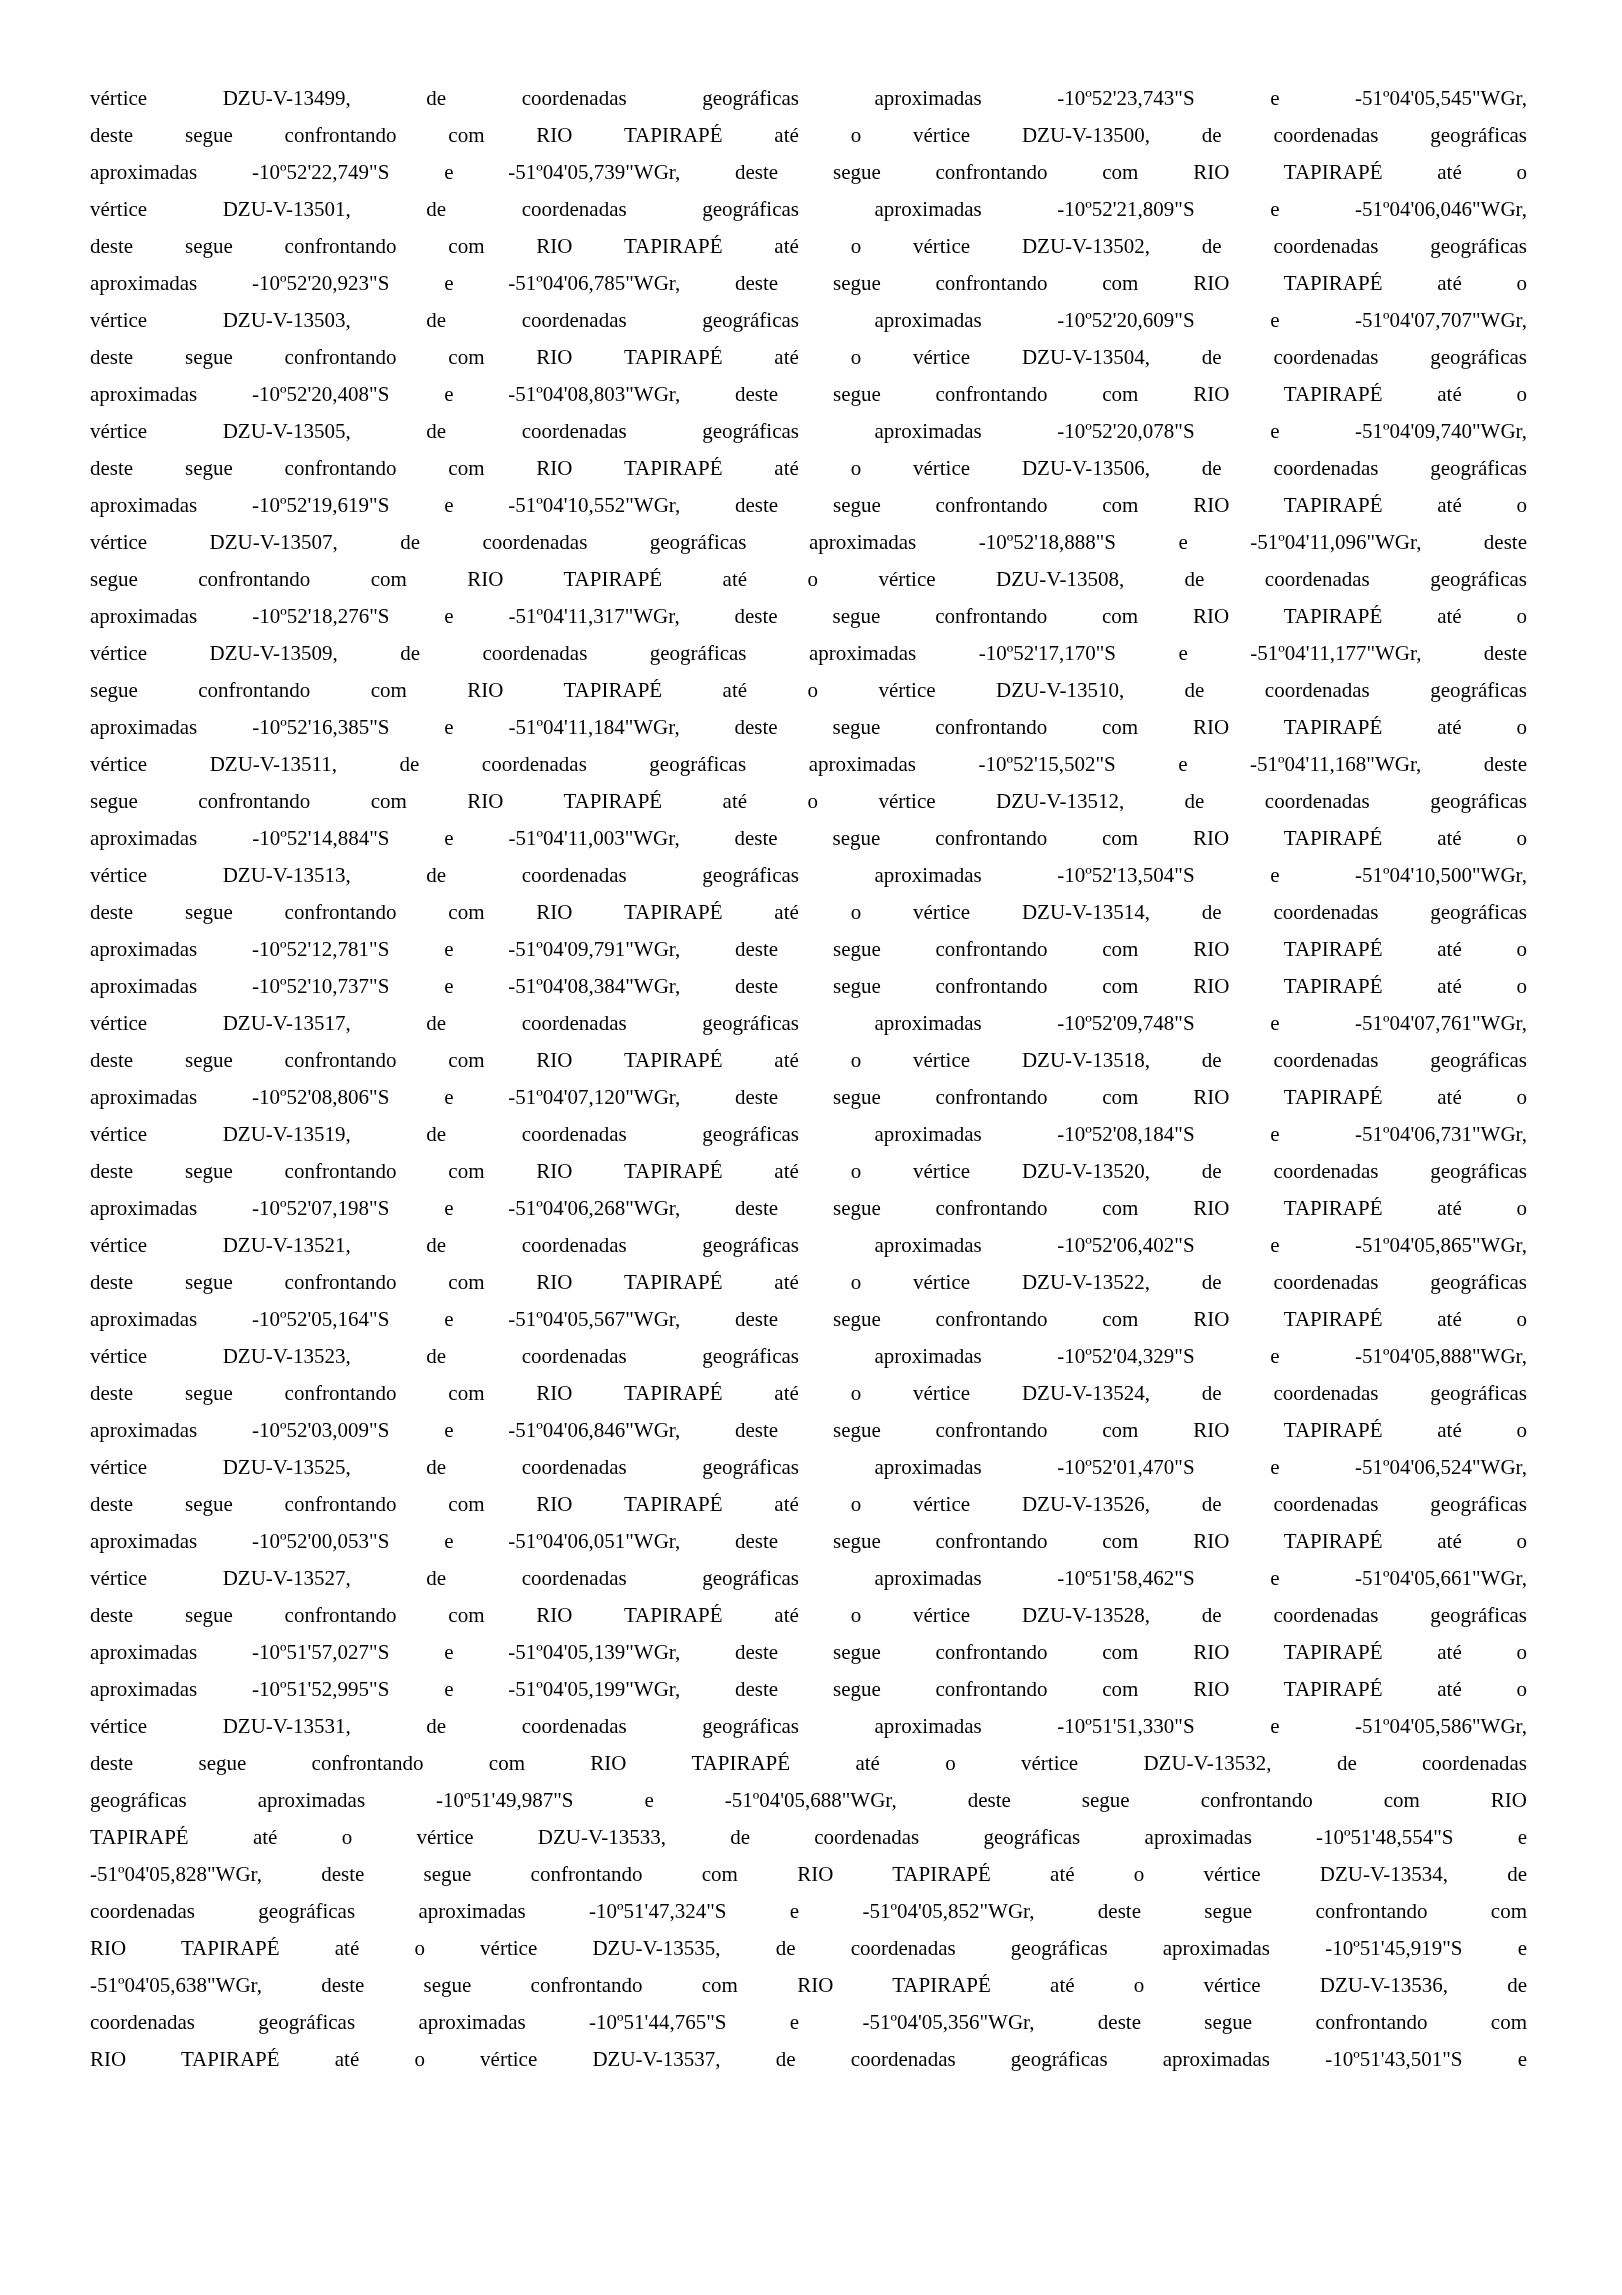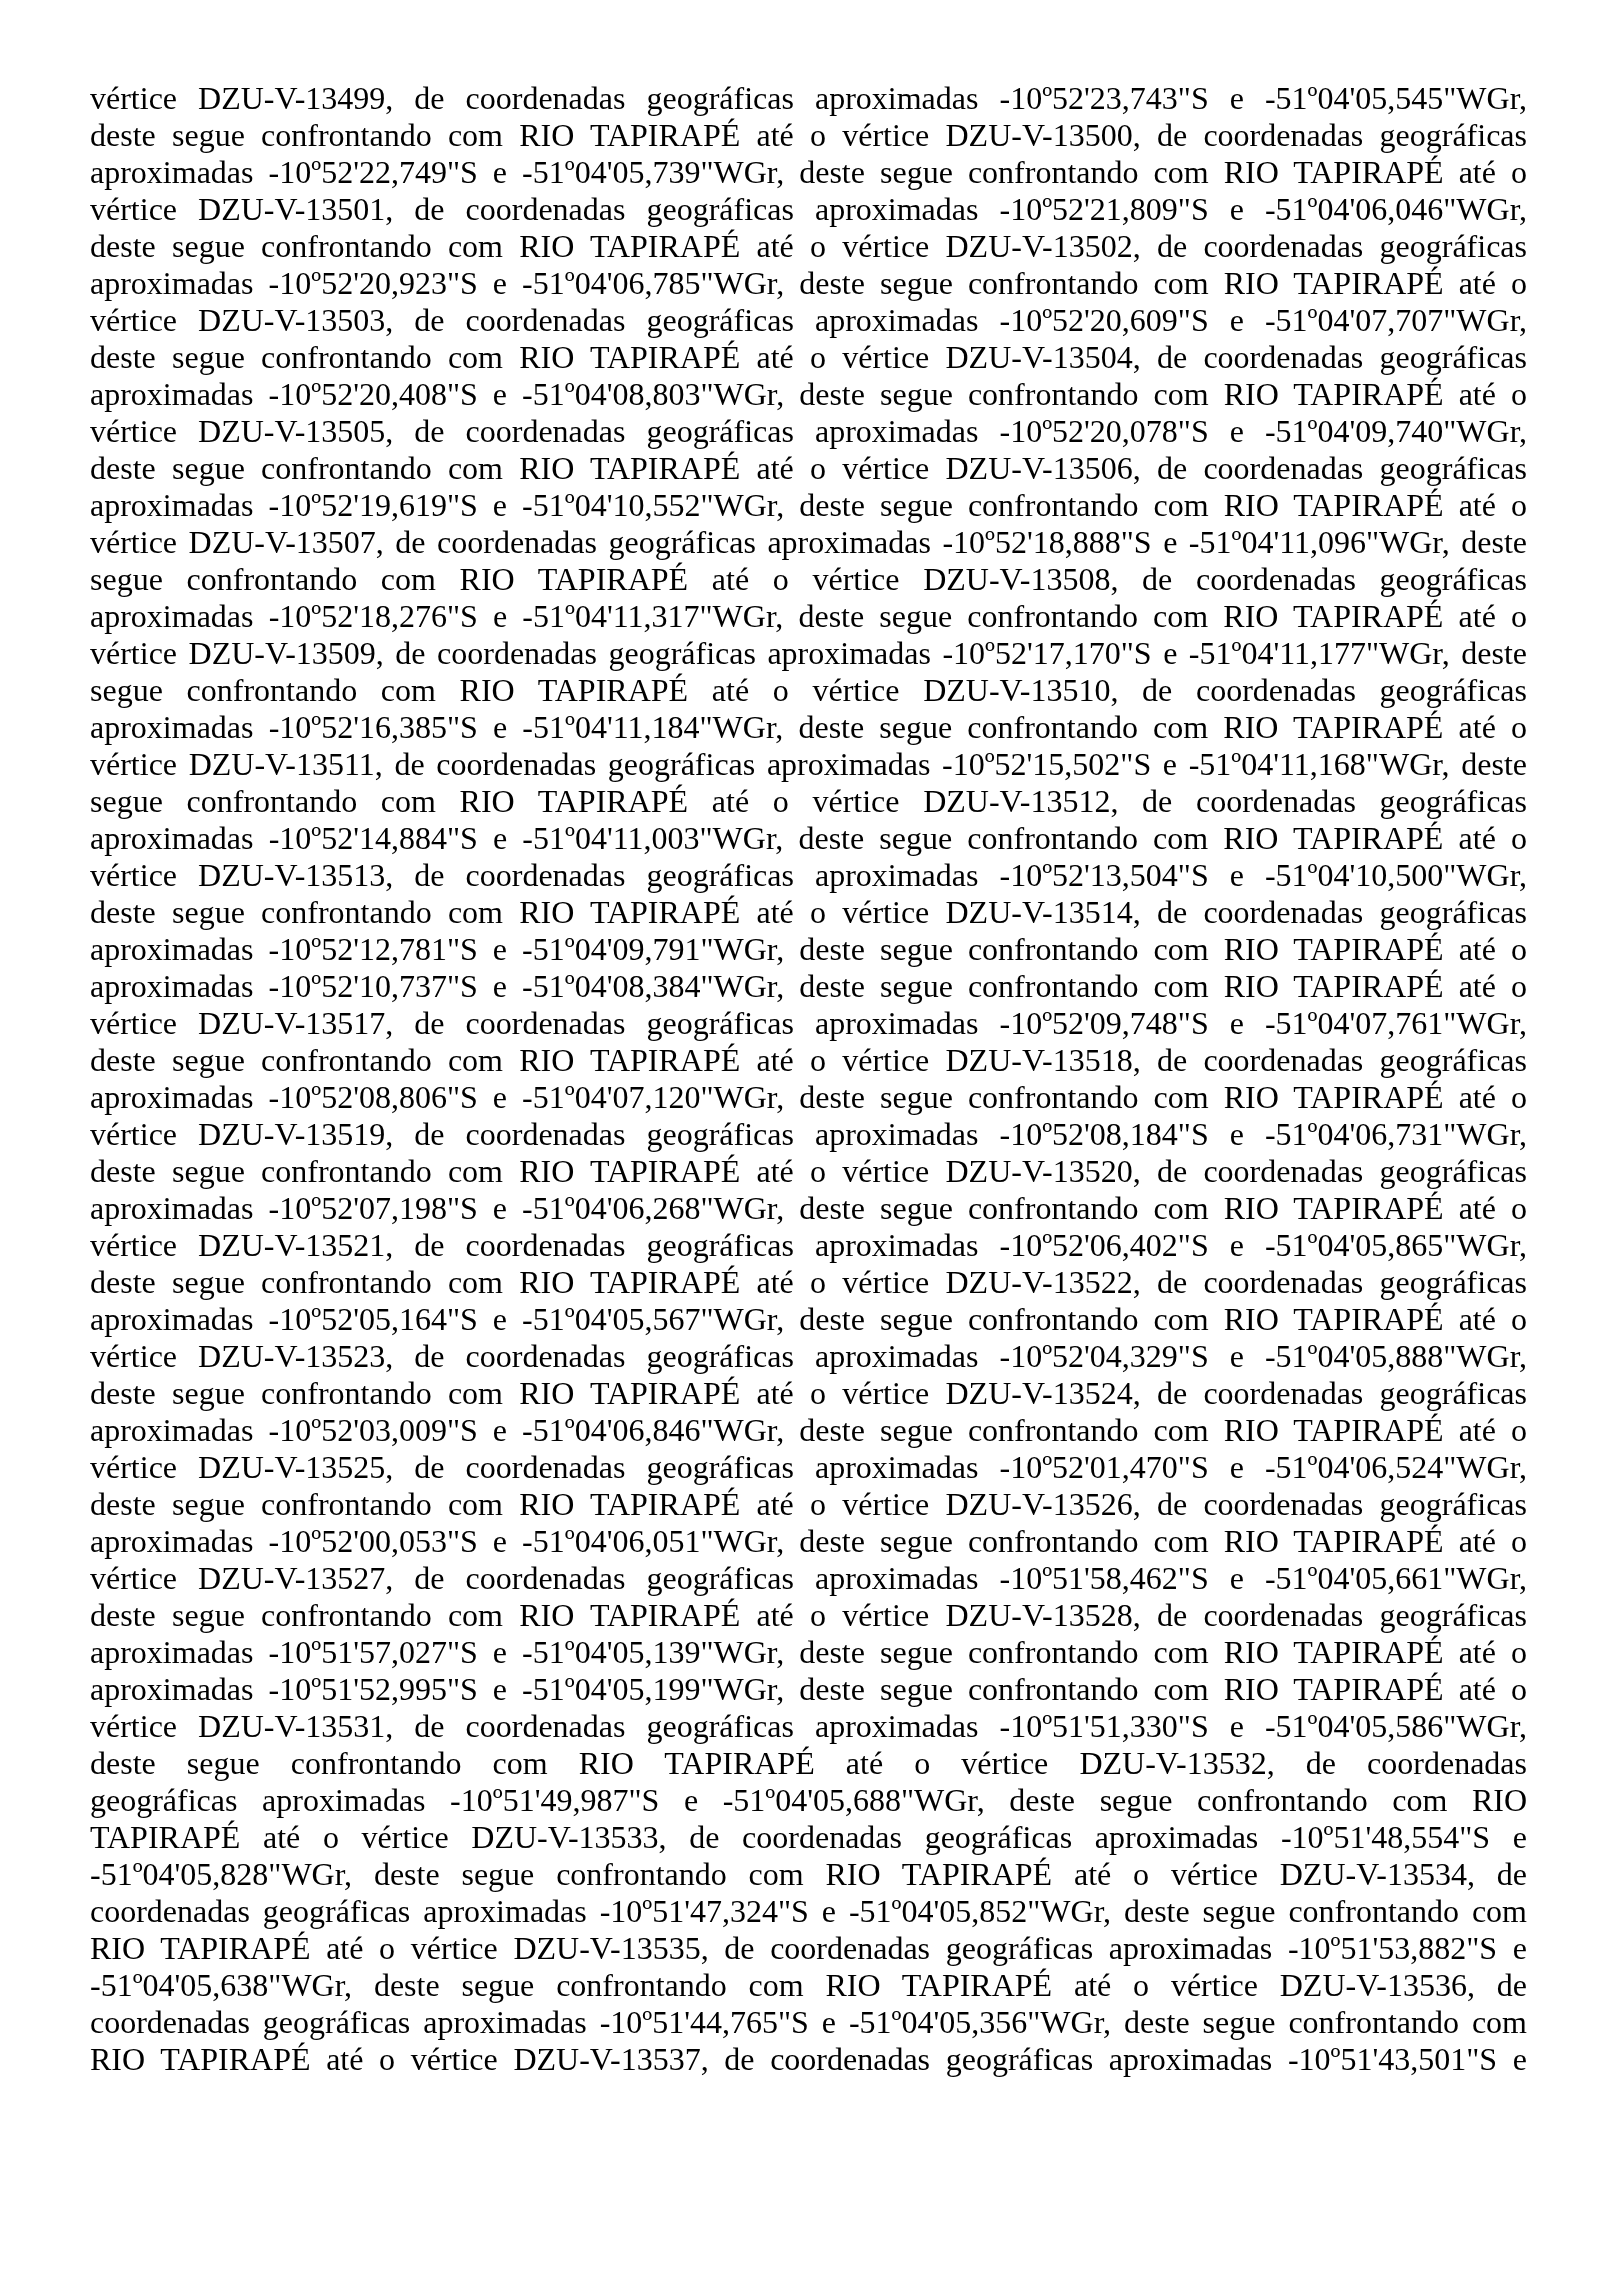--- a/index.html
+++ b/index.html
@@ -15,21 +15,21 @@
     inset: 0;
     background: #ffffff;
     color: #000000;
   }
   .textblock {
     position: absolute;
     left: 90px;
     top: 80px;
     width: 1437px;
     font-family: "Liberation Serif", "DejaVu Serif", serif;
-    font-size: 32px;
+    font-size: 21px;
     line-height: 37px;
     color: #000000;
   }
   .line {
     text-align: justify;
     text-align-last: justify;
     white-space: normal;
     height: 37px;
     overflow: hidden;
   }
@@ -82,19 +82,19 @@
       <div class="line">vértice DZU-V-13527, de coordenadas geográficas aproximadas -10º51'58,462"S e -51º04'05,661"WGr,</div>
       <div class="line">deste segue confrontando com RIO TAPIRAPÉ até o vértice DZU-V-13528, de coordenadas geográficas</div>
       <div class="line">aproximadas -10º51'57,027"S e -51º04'05,139"WGr, deste segue confrontando com RIO TAPIRAPÉ até o</div>
       <div class="line">aproximadas -10º51'52,995"S e -51º04'05,199"WGr, deste segue confrontando com RIO TAPIRAPÉ até o</div>
       <div class="line">vértice DZU-V-13531, de coordenadas geográficas aproximadas -10º51'51,330"S e -51º04'05,586"WGr,</div>
       <div class="line">deste segue confrontando com RIO TAPIRAPÉ até o vértice DZU-V-13532, de coordenadas</div>
       <div class="line">geográficas aproximadas -10º51'49,987"S e -51º04'05,688"WGr, deste segue confrontando com RIO</div>
       <div class="line">TAPIRAPÉ até o vértice DZU-V-13533, de coordenadas geográficas aproximadas -10º51'48,554"S e</div>
       <div class="line">-51º04'05,828"WGr, deste segue confrontando com RIO TAPIRAPÉ até o vértice DZU-V-13534, de</div>
       <div class="line">coordenadas geográficas aproximadas -10º51'47,324"S e -51º04'05,852"WGr, deste segue confrontando com</div>
-      <div class="line">RIO TAPIRAPÉ até o vértice DZU-V-13535, de coordenadas geográficas aproximadas -10º51'53,882"S e</div>
+      <div class="line">RIO TAPIRAPÉ até o vértice DZU-V-13535, de coordenadas geográficas aproximadas -10º51'45,919"S e</div>
       <div class="line">-51º04'05,638"WGr, deste segue confrontando com RIO TAPIRAPÉ até o vértice DZU-V-13536, de</div>
       <div class="line">coordenadas geográficas aproximadas -10º51'44,765"S e -51º04'05,356"WGr, deste segue confrontando com</div>
       <div class="line">RIO TAPIRAPÉ até o vértice DZU-V-13537, de coordenadas geográficas aproximadas -10º51'43,501"S e</div>
     </div>
 </div>
 
 
 </body></html>

